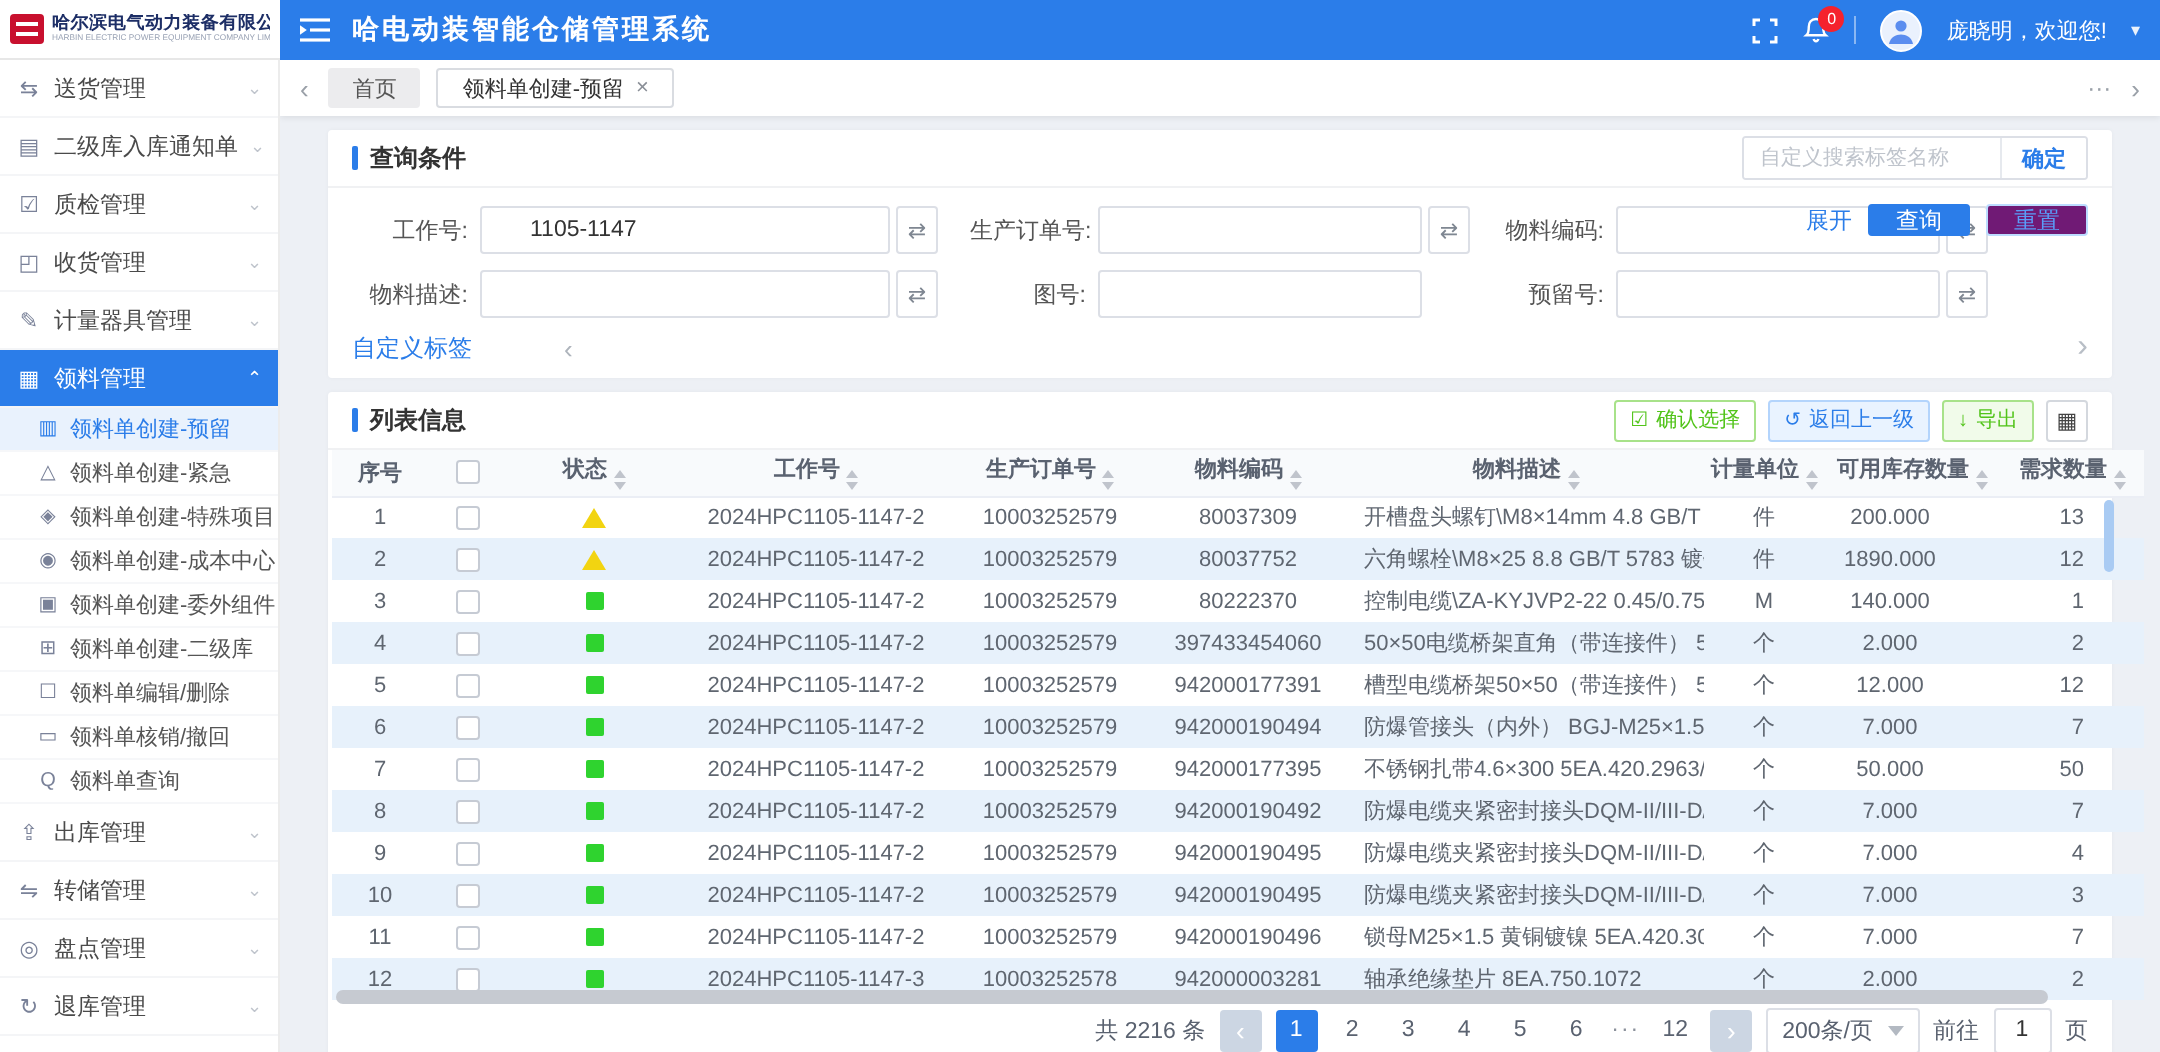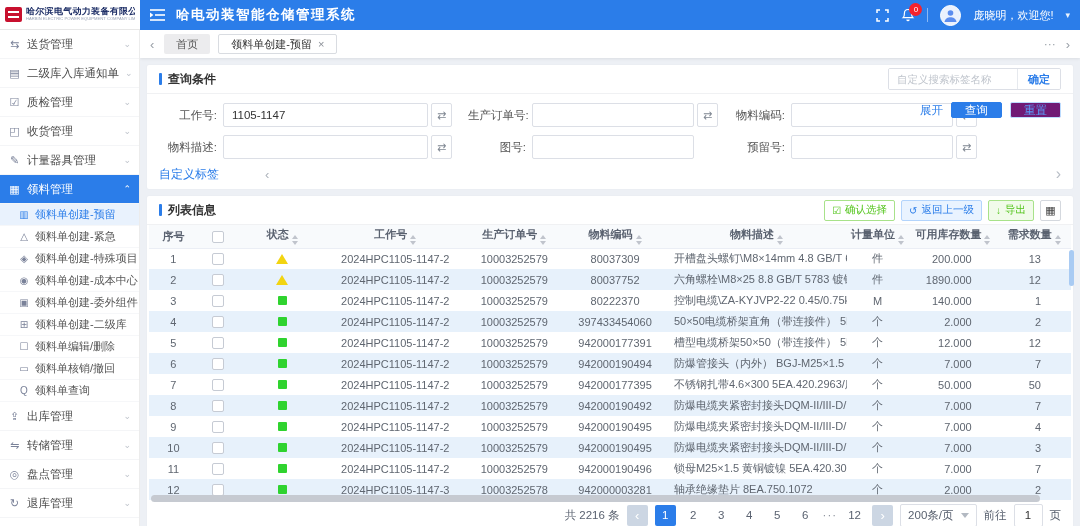--- a/index.html
+++ b/index.html
@@ -45,35 +45,35 @@
   
   .tabbar{height:28px;flex:0 0 28px;background:#fff;display:flex;align-items:center;padding:0 10px;gap:10px;box-shadow:0 1px 3px rgba(0,0,0,.08);position:relative;z-index:2}
   .tab-arrow{color:#9aa0a8;cursor:pointer;font-size:13px;line-height:1}
   #tabs{display:flex;gap:8px;align-items:center}
   .tab{height:20px;padding:0 12px;display:flex;align-items:center;gap:6px;background:#ececee;border-radius:2px;font-size:11px;color:#555;cursor:pointer;white-space:nowrap}
   .tab.active{background:#fff;border:1px solid #d9dce1;color:#333}
   .tab-close{color:#8a8f97;font-size:11px;cursor:pointer}
   .tab-right{margin-left:auto;display:flex;align-items:center;gap:10px;color:#9aa0a8}
 
   
-  .panel{background:#fff;margin:7px 7px 0;border-radius:2px;box-shadow:0 0 2px rgba(0,0,0,.04)}
+  .panel{background:#fff;margin:7px 24px 0;border-radius:2px;box-shadow:0 0 2px rgba(0,0,0,.04)}
   .panel-head{display:flex;align-items:center;height:29px;padding:0 12px;border-bottom:1px solid #f0f1f3}
   .accent{width:3px;height:12px;background:#2b7de9;margin-right:6px;border-radius:1px}
   .panel-title{font-weight:bold;font-size:12px;color:#333}
 
   
   .tag-search{margin-left:auto;display:flex;align-items:center;border:1px solid #dcdfe6;border-radius:2px;height:22px;overflow:hidden}
   .tag-search input{border:none;outline:none;width:128px;height:100%;padding:0 8px;font-size:10.5px;color:#333;font-family:Liberation Serif, serif}
   .tag-search input::placeholder{color:#bfc4cc}
   .confirm-btn{border:none;border-left:1px solid #e6e9ee;background:#fff;color:#2b7de9;font-weight:bold;font-size:11px;height:100%;padding:0 10px;cursor:pointer;font-family:inherit}
   .query-body{padding:9px 12px 2px;position:relative}
   .query-grid{display:grid;grid-template-columns:305px 255px 1fr;row-gap:8px;column-gap:4px}
   .qfield{display:flex;align-items:center}
   .qlabel{width:64px;text-align:right;color:#555;padding-right:6px;white-space:nowrap;font-size:11.5px}
-  .qinput{height:24px;border:1px solid #dcdfe6;border-radius:2px;padding:0 8px;font-size:11.5px;color:#333;outline:none;font-family:inherit}
+  .qinput{height:24px;border:1px solid #dcdfe6;border-radius:2px;padding:0 24px;font-size:11.5px;color:#333;outline:none;font-family:inherit}
   .w-wide{width:205px}.w-std{width:162px}
   .filter-btn{width:21px;height:24px;border:1px solid #dcdfe6;border-radius:2px;margin-left:3px;display:flex;align-items:center;justify-content:center;color:#7f8792;font-size:11px;cursor:pointer;background:#fff}
   .query-actions{position:absolute;right:12px;top:8px;display:flex;align-items:center;gap:8px}
   .expand-link{color:#2b7de9;cursor:pointer;font-size:11.5px}
   .btn{height:16px;padding:0 13px;border-radius:2px;font-size:11.5px;cursor:pointer;border:1px solid transparent;font-family:inherit}
   .btn-primary{background:#2b7de9;color:#fff;border-color:#2b7de9}
   .btn-plain{background:#701a75;color:#5a9cf8;border-color:#bcdcff}
   .custom-tag-row{display:flex;align-items:center;height:26px;margin-top:2px}
   .ctag{color:#2b7de9;cursor:pointer}
   .ctag-arrow{color:#aeb4bc;margin-left:46px;cursor:pointer;font-size:13px}
@@ -88,21 +88,21 @@
   .tbtn-back{color:#2b7de9;border-color:#b3d4fc;background:#e9f3ff}
   .tbtn-export{color:#52c41a;border-color:#a8e28a;background:#f1fbea}
   .grid-btn{width:21px;height:21px;border:1px solid #d4d8de;border-radius:2px;display:flex;align-items:center;justify-content:center;color:#444;font-size:11px;cursor:pointer;background:#fff}
 
   .table-wrap{position:relative;padding:0 2px}
   table{width:100%;border-collapse:collapse;table-layout:fixed}
   thead th{height:23px;background:#f8fafc;color:#5a6270;font-weight:bold;font-size:11px;border-bottom:1px solid #ebeef5;text-align:center;white-space:nowrap;overflow:hidden}
   tbody td{height:21px;color:#5f6670;font-size:11px;text-align:center;white-space:nowrap;overflow:hidden;padding:0 4px}
   tbody tr:nth-child(even){background:#e7f1fb}
   td.c-desc{text-align:left;padding-left:8px}
-  td.c-num{text-align:right;padding-right:26px}
+  td.c-num{padding-right:26px}
   td.c-dem{text-align:right;padding-right:30px}
   .chk{display:inline-block;width:12px;height:12px;border:1px solid #c6cbd4;border-radius:2px;background:#fff;vertical-align:middle;cursor:pointer}
   .tri{width:0;height:0;border-left:6px solid transparent;border-right:6px solid transparent;border-bottom:10px solid #f2d411;margin:0 auto}
   .sq{width:9px;height:9px;background:#2fd32f;margin:0 auto;border-radius:1px}
   .sort{display:inline-flex;flex-direction:column;gap:2px;margin-left:3px;vertical-align:-1px}
   .sort i{width:0;height:0;border-left:3.5px solid transparent;border-right:3.5px solid transparent;display:block}
   .sort .up{border-bottom:4px solid #c0c4cc}
   .sort .down{border-top:4px solid #c0c4cc}
   .hscroll{position:absolute;left:4px;bottom:-2px;height:7px;width:96%;background:#c6cad1;border-radius:4px}
   .vscroll{position:absolute;right:-1px;top:25px;width:5px;height:36px;background:#a9cbf3;border-radius:3px}

